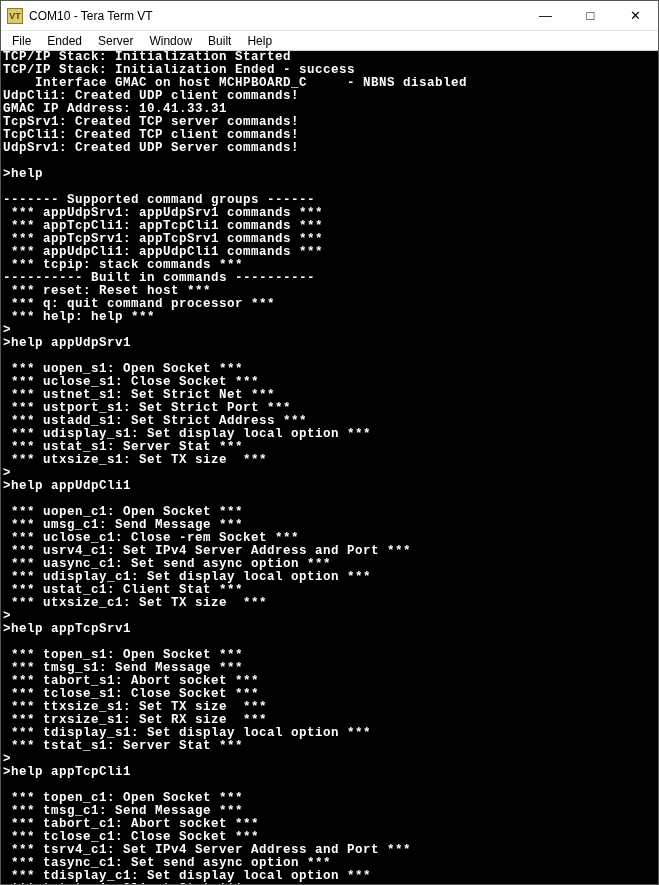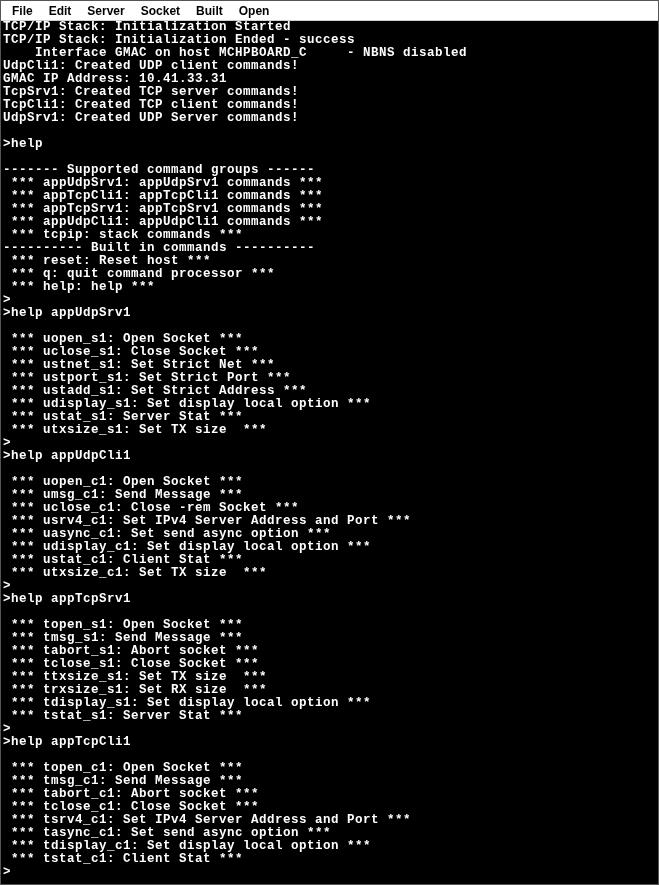--- a/index.html
+++ b/index.html
@@ -63,48 +63,56 @@
       align-items: center;
       padding: 0 4px;
       font-size: 12px;
       gap: 2px;
       border-bottom: 1px solid #d0d0d0;
       background: #fff;
     }
     .menuitem {
       padding: 1px 7px;
       color: #000;
-      font-weight: bold;
     }
     .terminal {
       flex: 1;
       background: #000;
       color: #fff;
       font-family: "Courier New", monospace;
       font-weight: bold;
       font-size: 12.5px;
       line-height: 13px;
       white-space: pre;
       padding: 0 2px;
       overflow: hidden;
       letter-spacing: 0.5px;
     }
   </style>
 </head>
 <body>
 
 <div class="window">
+  <div class="titlebar">
+    <div class="icon">VT</div>
+    <div class="title">COM10 - Tera Term VT</div>
+    <div class="winbtns">
+      <div class="winbtn">―</div>
+      <div class="winbtn">□</div>
+      <div class="winbtn close">✕</div>
+    </div>
+  </div>
 
   <div class="menubar">
     <div class="menuitem">File</div>
-    <div class="menuitem">Edit</div>
+    <div class="menuitem">Ended</div>
     <div class="menuitem">Server</div>
-    <div class="menuitem">Socket</div>
+    <div class="menuitem">Window</div>
     <div class="menuitem">Built</div>
-    <div class="menuitem">Open</div>
+    <div class="menuitem">Help</div>
   </div>
 
   <div class="terminal">TCP/IP Stack: Initialization Started
 TCP/IP Stack: Initialization Ended - success
     Interface GMAC on host MCHPBOARD_C     - NBNS disabled
 UdpCli1: Created UDP client commands!
 GMAC IP Address: 10.41.33.31
 TcpSrv1: Created TCP server commands!
 TcpCli1: Created TCP client commands!
 UdpSrv1: Created UDP Server commands!

